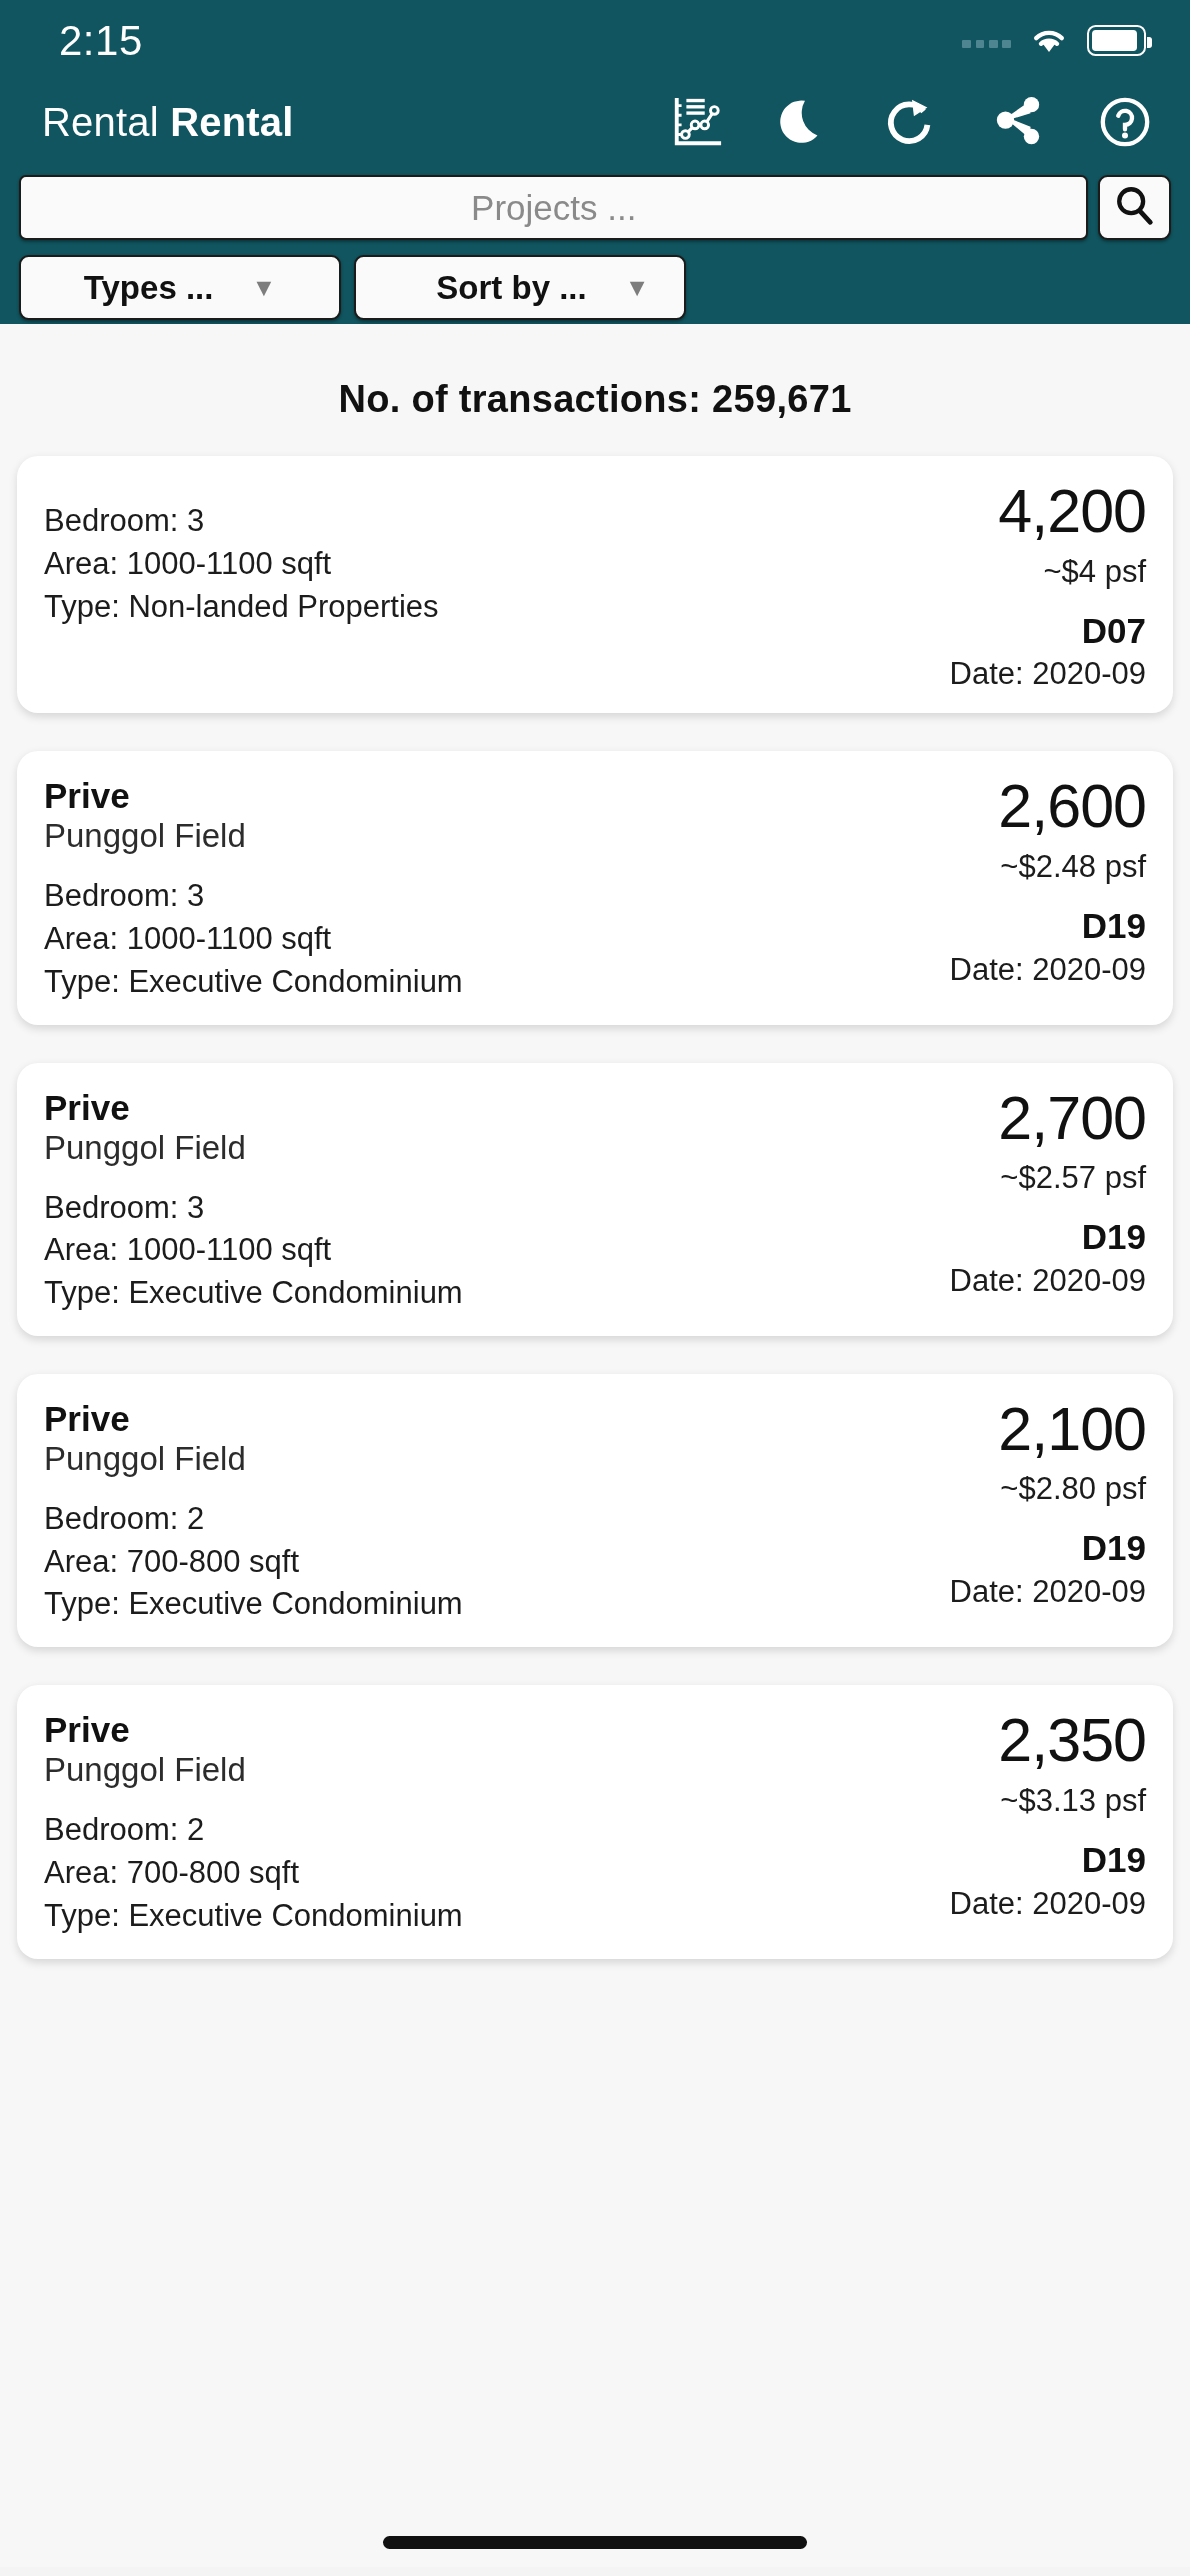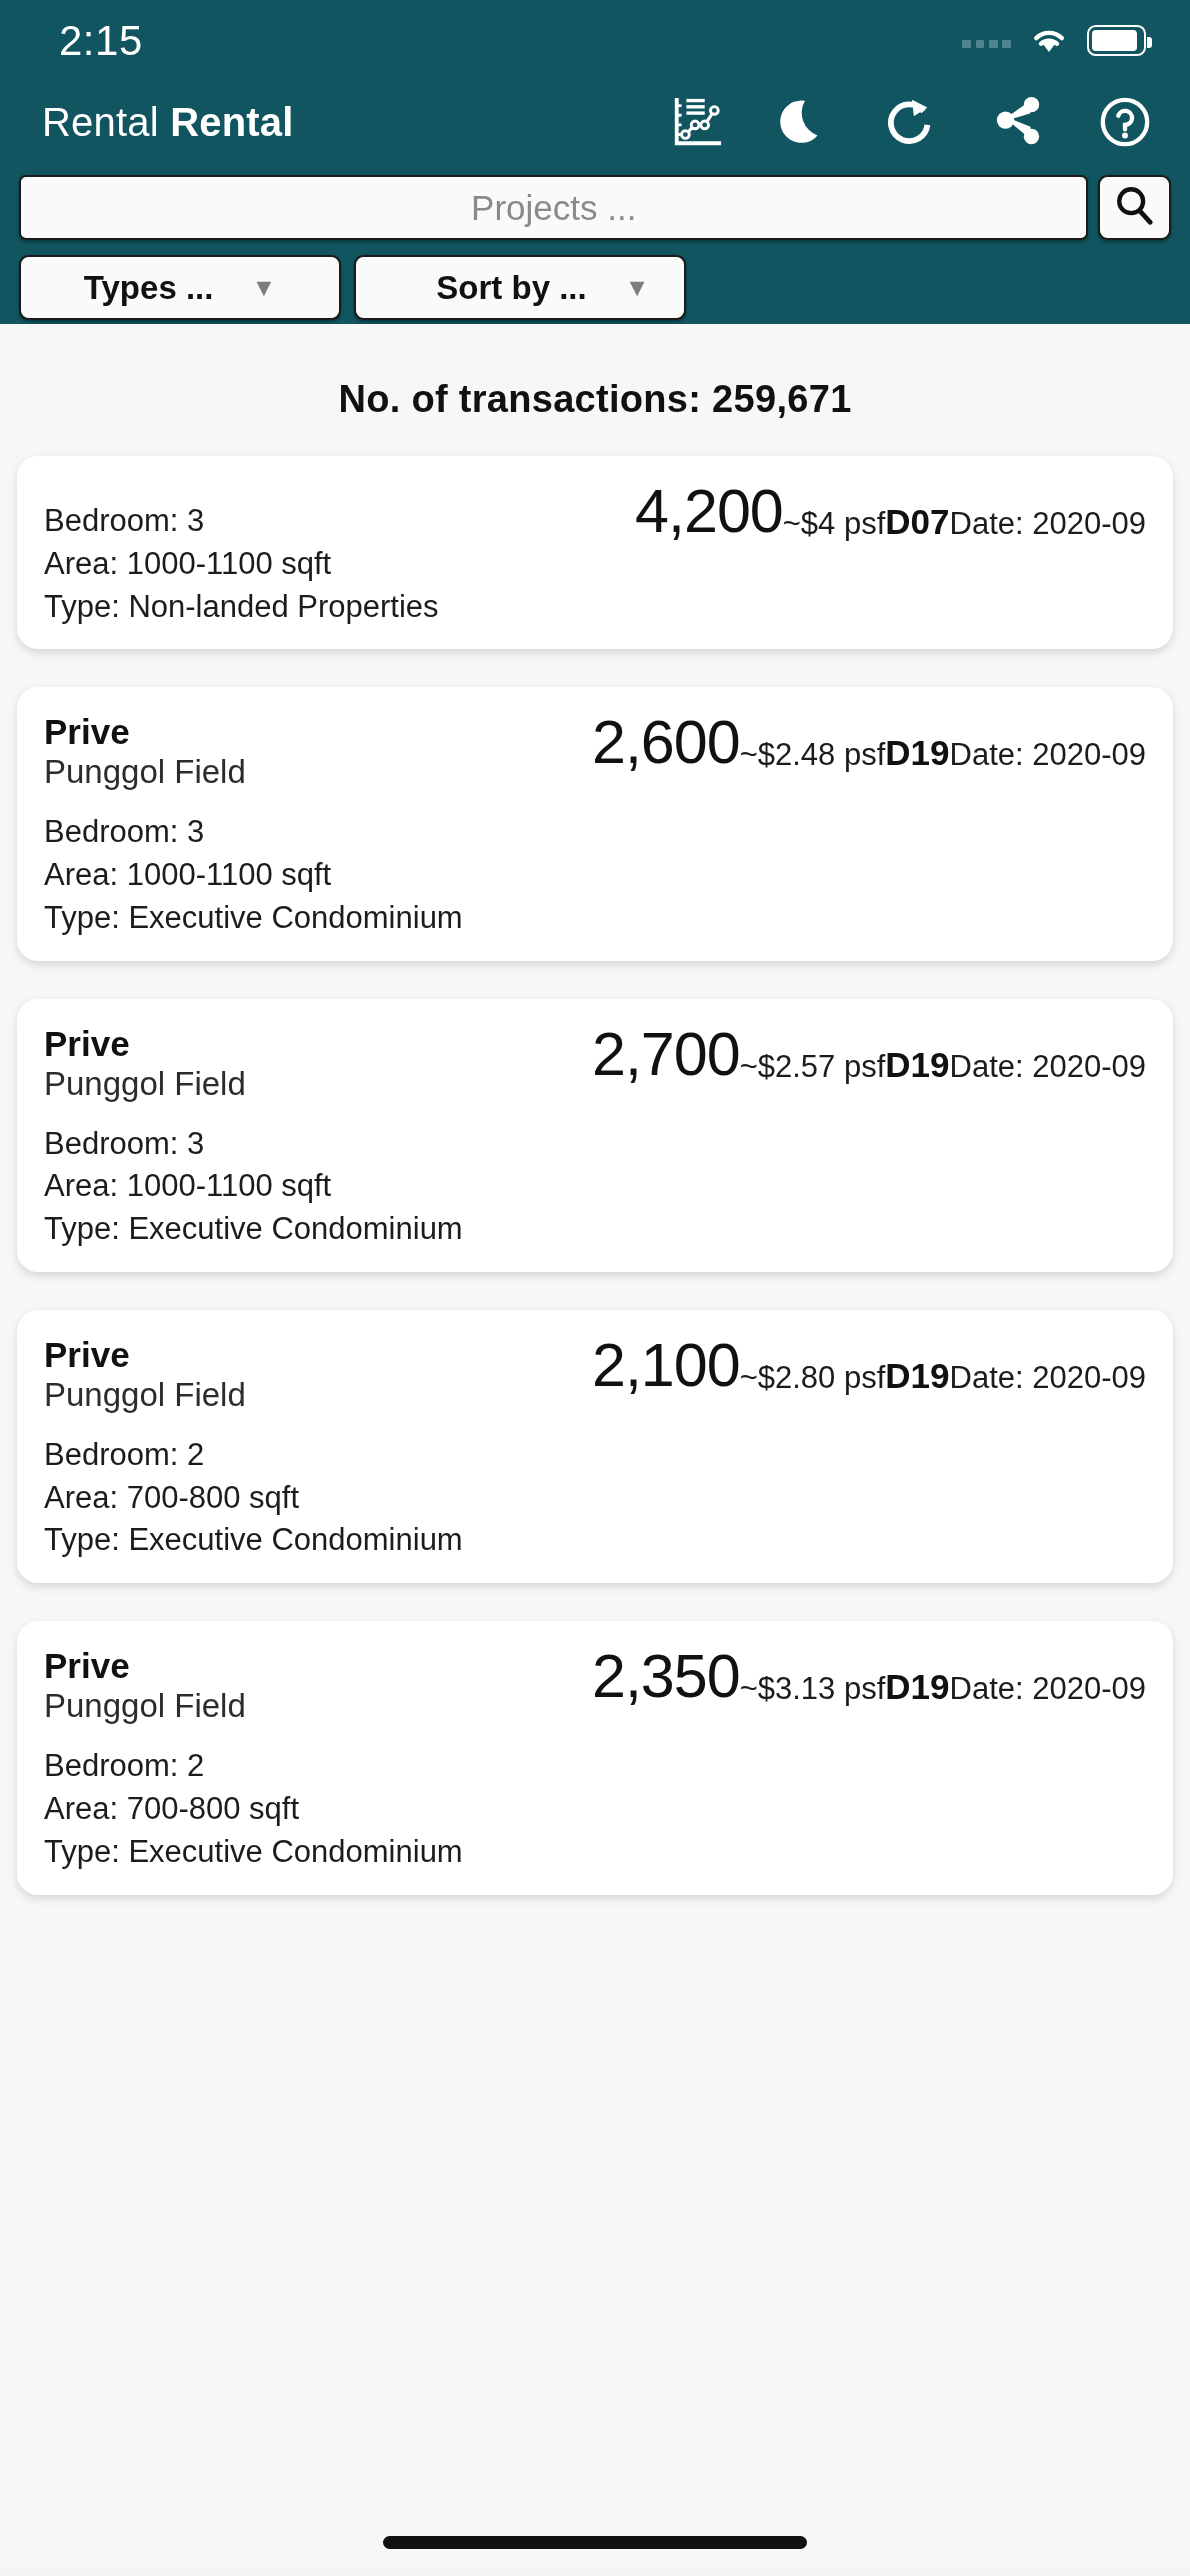--- a/index.html
+++ b/index.html
@@ -117,21 +117,21 @@
   .cards{ padding:35px 17px 0 17px; }
   .card{
     background:#ffffff; border-radius:21px;
     box-shadow:0 3.8px 8.6px rgba(0,0,0,.13);
     padding:25px 27px 21px 27px;
     margin-bottom:38px;
     display:flex; justify-content:space-between; align-items:flex-start;
     min-height:192px;
   }
   .card .left{ display:flex; flex-direction:column; }
-  .card .right{ display:flex; align-items:flex-end; }
+  .card .right{ display:flex; flex-direction:column; align-items:flex-end; }
 
   .proj{ font-size:35px; font-weight:700; color:#111; line-height:1.12; }
   .street{ font-size:33px; color:#2c2c2c; line-height:1.18; margin-top:1.9px; }
   .meta{ font-size:31px; color:#1c1c1c; line-height:1.38; margin-top:19px; }
   .meta div{ white-space:nowrap; }
 
   .price{ font-size:61px; font-weight:400; color:#111; line-height:1.0; letter-spacing:-1px; }
   .psf{ font-size:31px; color:#1c1c1c; margin-top:11.5px; }
   .dist{ font-size:35px; font-weight:700; color:#111; margin-top:21px; }
   .date{ font-size:31px; color:#1c1c1c; margin-top:5.8px; }

